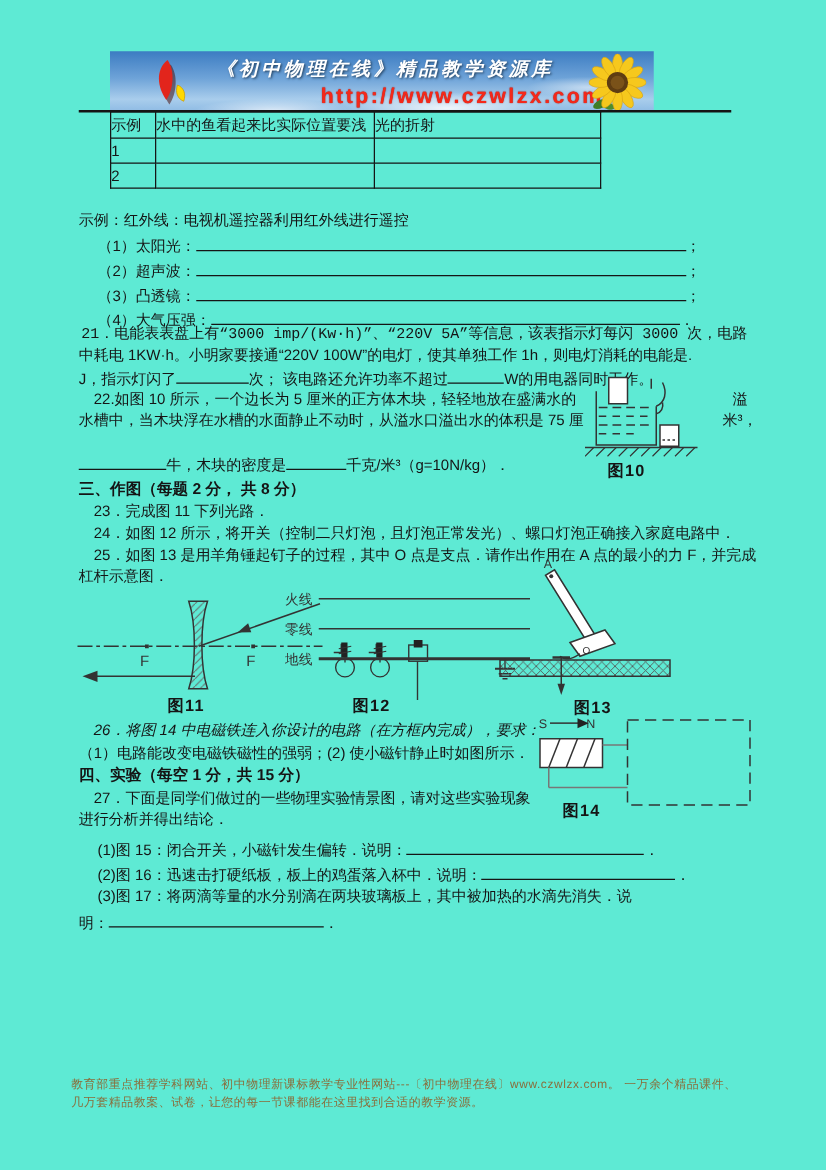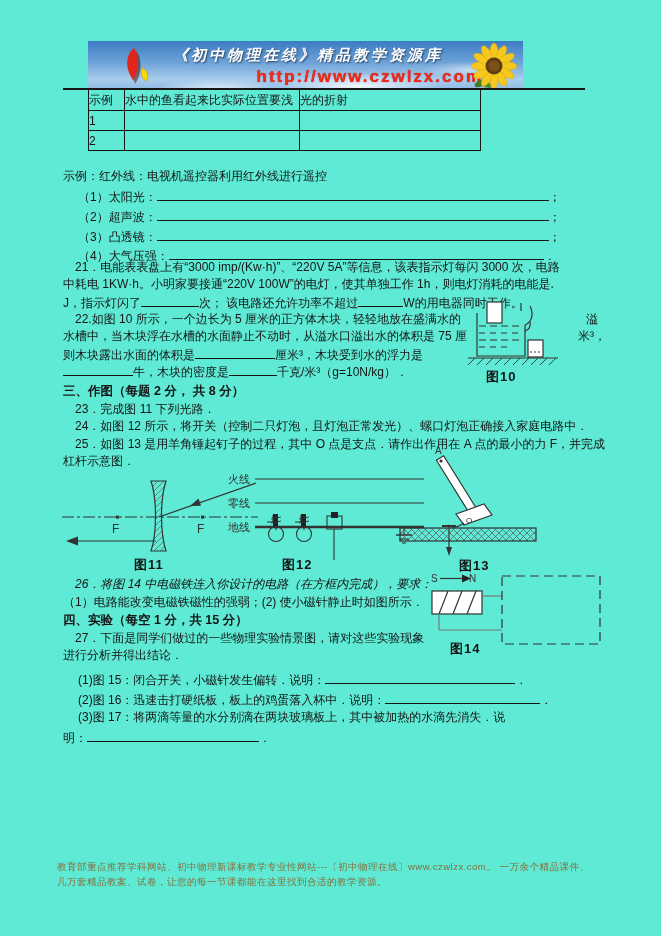--- a/index.html
+++ b/index.html
@@ -93,33 +93,30 @@
   <div class="abs t" style="left:78px;top:208px;">
     <span>（2）超声波：</span><span class="blank" style="width:392px;"></span><span>；</span>
   </div>
   <div class="abs t" style="left:78px;top:228px;">
     <span>（3）凸透镜：</span><span class="blank" style="width:392px;"></span><span>；</span>
   </div>
   <div class="abs t" style="left:78px;top:247px;">
     <span>（4）大气压强：</span><span class="blank" style="width:375px;"></span><span>．</span>
   </div>
 
-  <div class="abs t" style="left:75px;top:260px;">21．电能表表盘上有“3000 imp/(Kw·h)”、“220V  5A”等信息，该表指示灯每闪 3000 次，电路</div>
+  <div class="abs t" style="left:65px;top:260px;font-family:Liberation Mono, monospace;">21．电能表表盘上有“3000 imp/(Kw·h)”、“220V  5A”等信息，该表指示灯每闪 3000 次，电路</div>
   <div class="abs t" style="left:63px;top:277px;">中耗电 1KW·h。小明家要接通“220V  100W”的电灯，使其单独工作 1h，则电灯消耗的电能是.</div>
   <div class="abs t" style="left:63px;top:294px;">
     <span>J，指示灯闪了</span><span class="blank" style="width:58px;"></span><span>次；  该电路还允许功率不超过</span><span class="blank" style="width:45px;"></span><span>W的用电器同时工作。</span>
   </div>
 
   <div class="abs t" style="left:75px;top:312px;">22.如图 10 所示，一个边长为 5 厘米的正方体木块，轻轻地放在盛满水的</div>
   <div class="abs t" style="left:586px;top:312px;">溢</div>
   <div class="abs t" style="left:63px;top:329px;">水槽中，当木块浮在水槽的水面静止不动时，从溢水口溢出水的体积是 75 厘</div>
   <div class="abs t" style="left:578px;top:329px;">米³，</div>
-  <div class="abs t" style="left:63px;top:346px;">
-    <span>则木块露出水面的体积是</span><span class="blank" style="width:80px;"></span><span>厘米³，木块受到水的浮力是</span>
-  </div>
   <div class="abs t" style="left:63px;top:363px;">
     <span class="blank" style="width:70px;"></span><span>牛，木块的密度是</span><span class="blank" style="width:48px;"></span><span>千克/米³（g=10N/kg）．</span>
   </div>
 
   <svg class="abs" style="left:468px;top:299px;" width="92" height="72" viewBox="0 0 92 72" stroke="#333" fill="none" stroke-width="1.2">
     <path d="M9,14 L9,57 L57,57 L57,26"></path>
     <path d="M53,4 L53,12 M57,26 C64,23 66,15 62,7"></path>
     <path d="M57,32 C61,31 63,27 62,23"></path>
     <rect x="19" y="3" width="15" height="21" fill="#fff"></rect>
     <line x1="11" y1="27" x2="55" y2="27" stroke-dasharray="7 4"></line>

